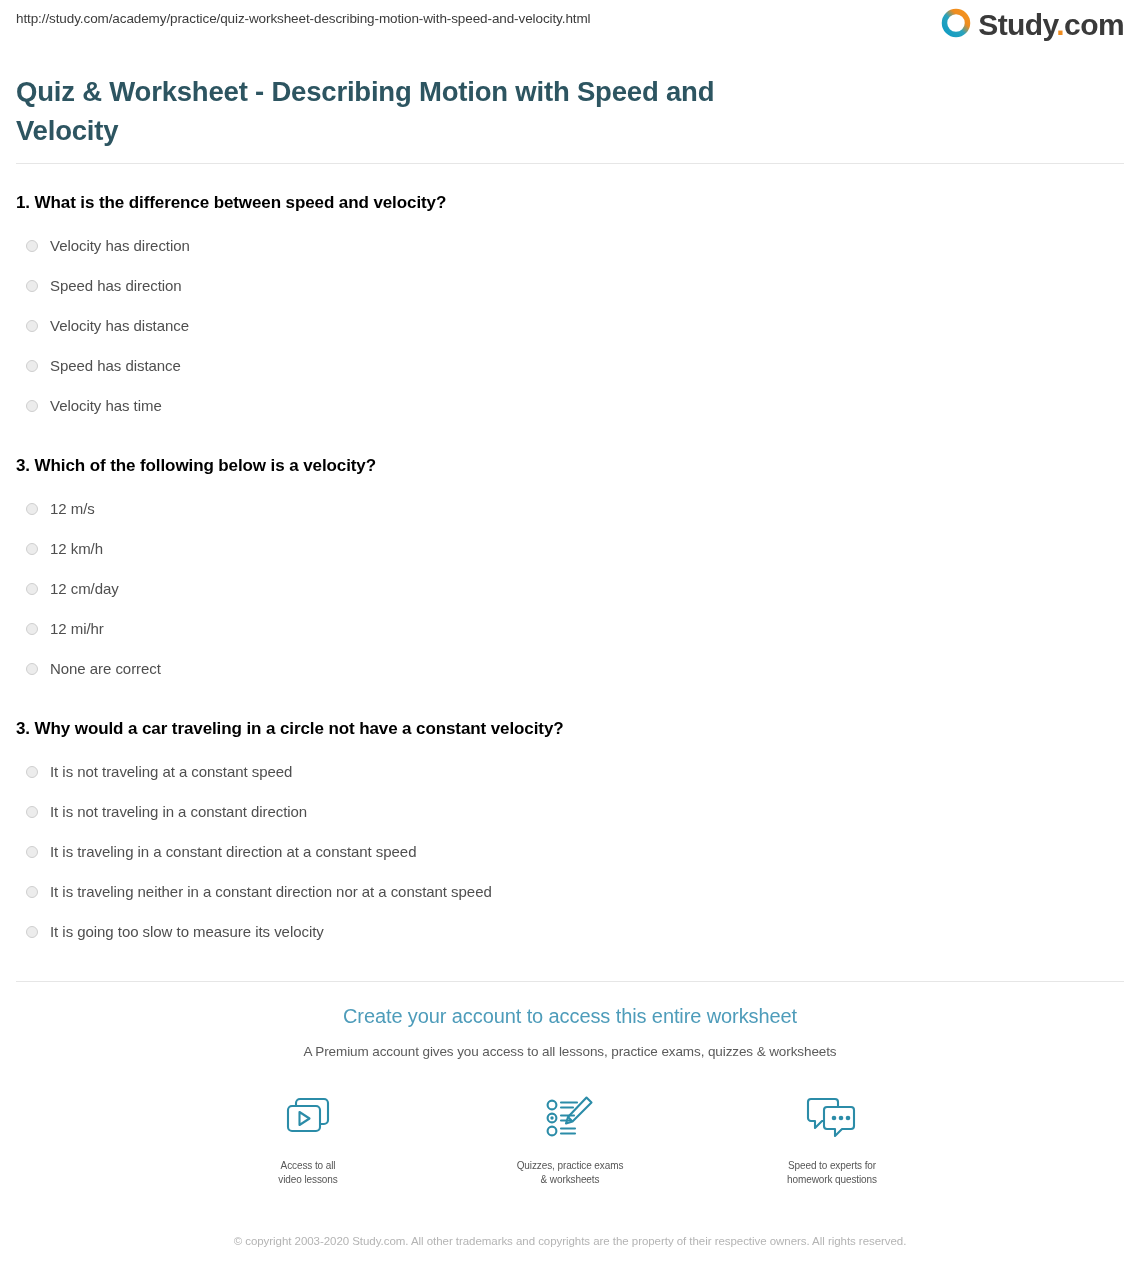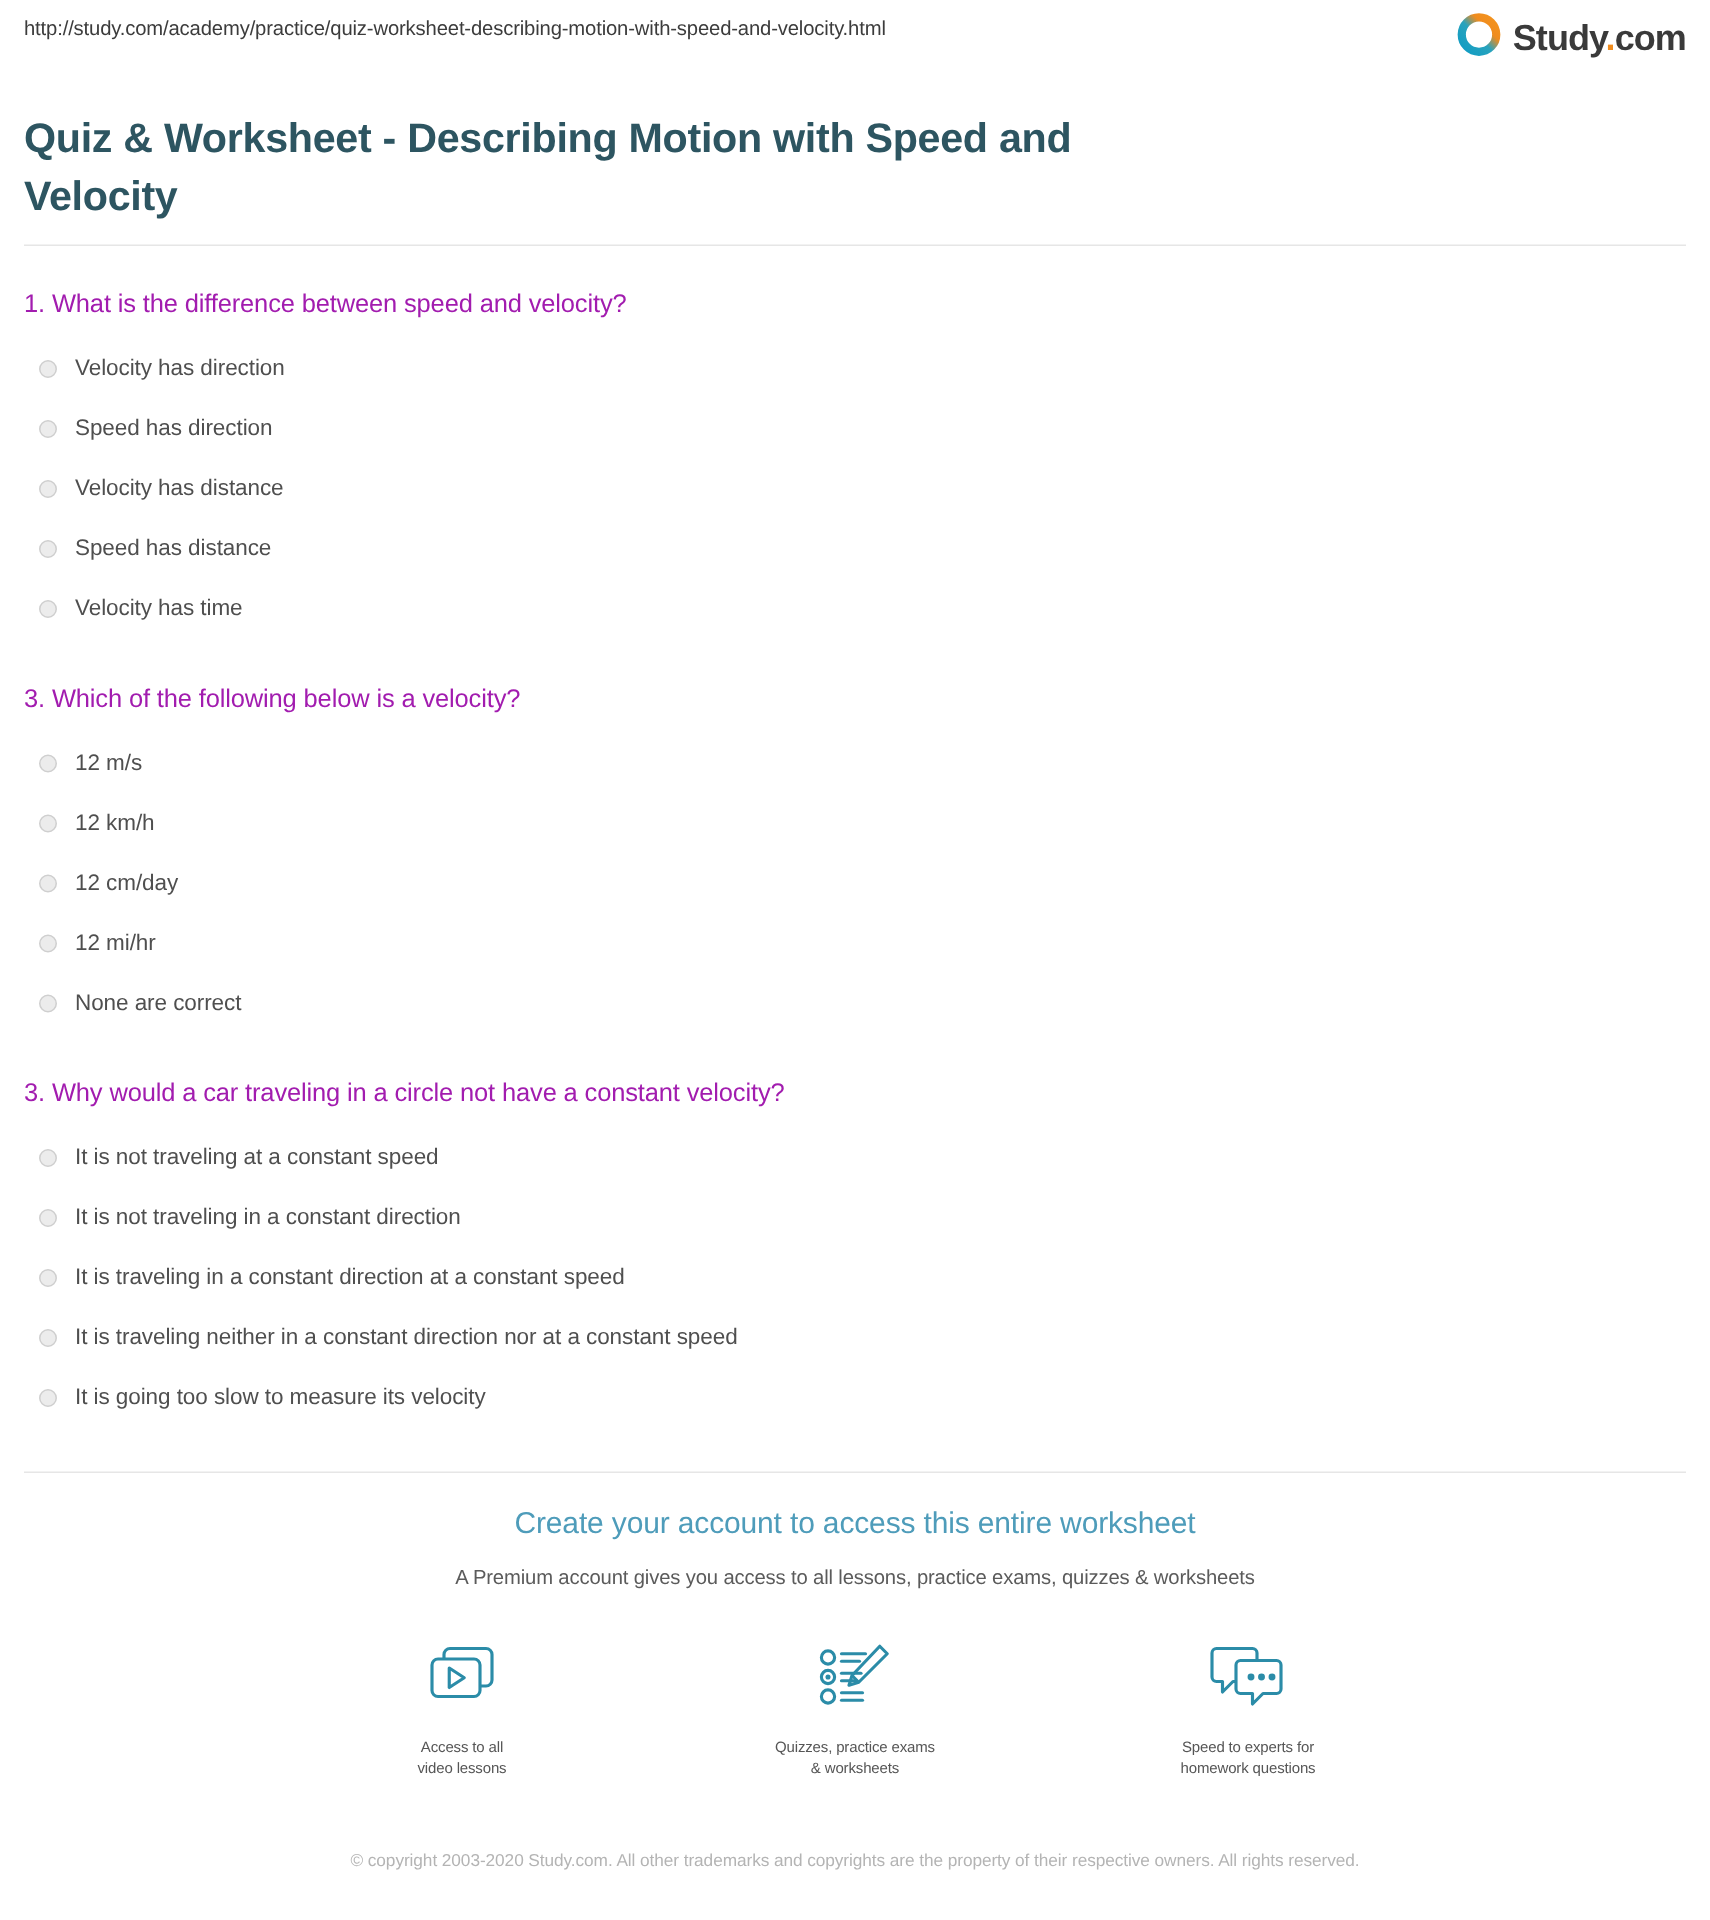--- a/index.html
+++ b/index.html
@@ -36,21 +36,21 @@
   .logo {
     position: absolute;
     right: 16px;
     top: 8px;
     display: flex;
     align-items: center;
     gap: 7px;
   }
   .logo-mark { display: block; }
   .logo-text {
-    font-size: 24px;
+    font-size: 30px;
     font-weight: 700;
     letter-spacing: -0.6px;
     color: #3a3a3a;
     line-height: 1;
     white-space: nowrap;
   }
   .logo-text .dot { color: #f08c1e; }
 
   
   .page-title {
@@ -67,22 +67,22 @@
     border-top: 1px solid #e6e6e6;
     margin: 13px 16px 0 16px;
     height: 0;
   }
 
   
   .questions { margin: 0 16px; padding-top: 28px; }
   .question-block { margin-bottom: 29px; }
   .question-text {
     font-size: 17px;
-    font-weight: 400;
-    color: #a21caf;
+    font-weight: 700;
+    color: #000000;
     letter-spacing: -0.1px;
     margin: 0 0 12px 0;
     line-height: 1.3;
   }
   .answers { list-style: none; margin: 0; padding: 0; }
   .answer {
     display: flex;
     align-items: center;
     height: 40px;
     padding-left: 10px;

